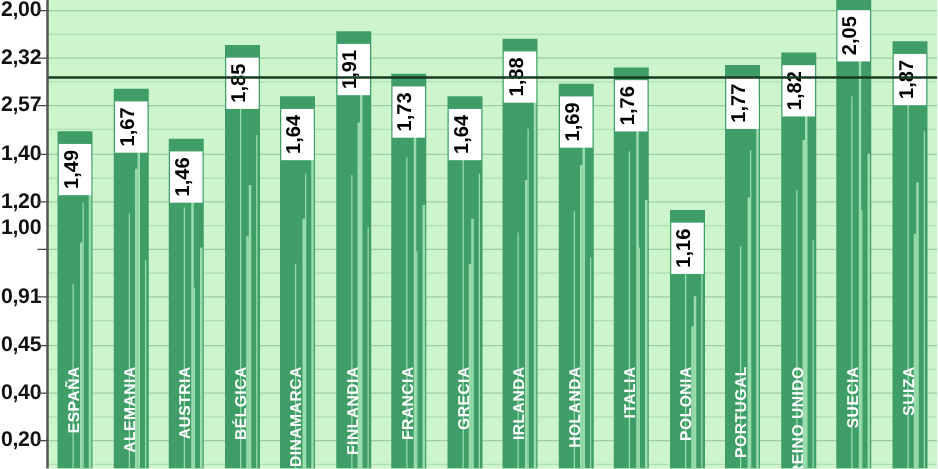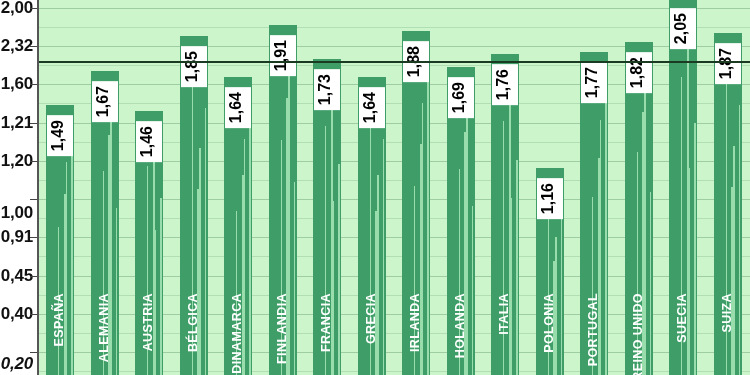--- a/index.html
+++ b/index.html
@@ -280,35 +280,35 @@
         <div class="sliver" style="left: 11.5878px; width: 1.4px; height: 311.573px;"></div>
         <div class="sliver" style="left: 17.1745px; width: 2.2px; height: 188.313px;"></div>
         <div class="sliver" style="left: 19.313px; width: 1.4px; height: 229.4px;"></div>
         <div class="sliver" style="left: 24.8997px; width: 1.4px; height: 270.486px;"></div>
       </div>
       <div class="vlabel" style="left: 676.75px; width: 26px; top: 42.6125px;">1,87</div>
       <div class="clabel" style="left: 682.75px; top: 293px;">SUIZA</div>
     </div>
 
   <div id="yaxis">
-      <div class="ytick" style="top: 364px; font-style: italic;">0,20</div>
+      <div class="ytick" style="top: 352px;">0,20</div>
       <div class="ytickmark" style="top: 352px;"></div>
       <div class="ytick" style="top: 313.75px;">0,40</div>
       <div class="ytickmark" style="top: 313.75px;"></div>
       <div class="ytick" style="top: 275.5px;">0,45</div>
       <div class="ytickmark" style="top: 275.5px;"></div>
       <div class="ytick" style="top: 237.25px;">0,91</div>
       <div class="ytickmark" style="top: 237.25px;"></div>
-      <div class="ytick" style="top: 213px;">1,00</div>
+      <div class="ytick" style="top: 182px;">1,00</div>
       <div class="ytickmark" style="top: 199px;"></div>
       <div class="ytick" style="top: 160.75px; padding-left: 44px;">1,20</div>
       <div class="ytickmark" style="top: 160.75px;"></div>
-      <div class="ytick" style="top: 122.5px;">1,21</div>
+      <div class="ytick" style="top: 122.5px;">1,40</div>
       <div class="ytickmark" style="top: 122.5px;"></div>
-      <div class="ytick" style="top: 84.25px;">1,60</div>
+      <div class="ytick" style="top: 84.25px;">2,57</div>
       <div class="ytickmark" style="top: 84.25px;"></div>
       <div class="ytick" style="top: 46px;">2,32</div>
       <div class="ytickmark" style="top: 46px;"></div>
       <div class="ytick" style="top: 7.75px;">2,00</div>
       <div class="ytickmark" style="top: 7.75px;"></div>
     </div>
   <div id="axisline"></div>
 
 </div>
 

